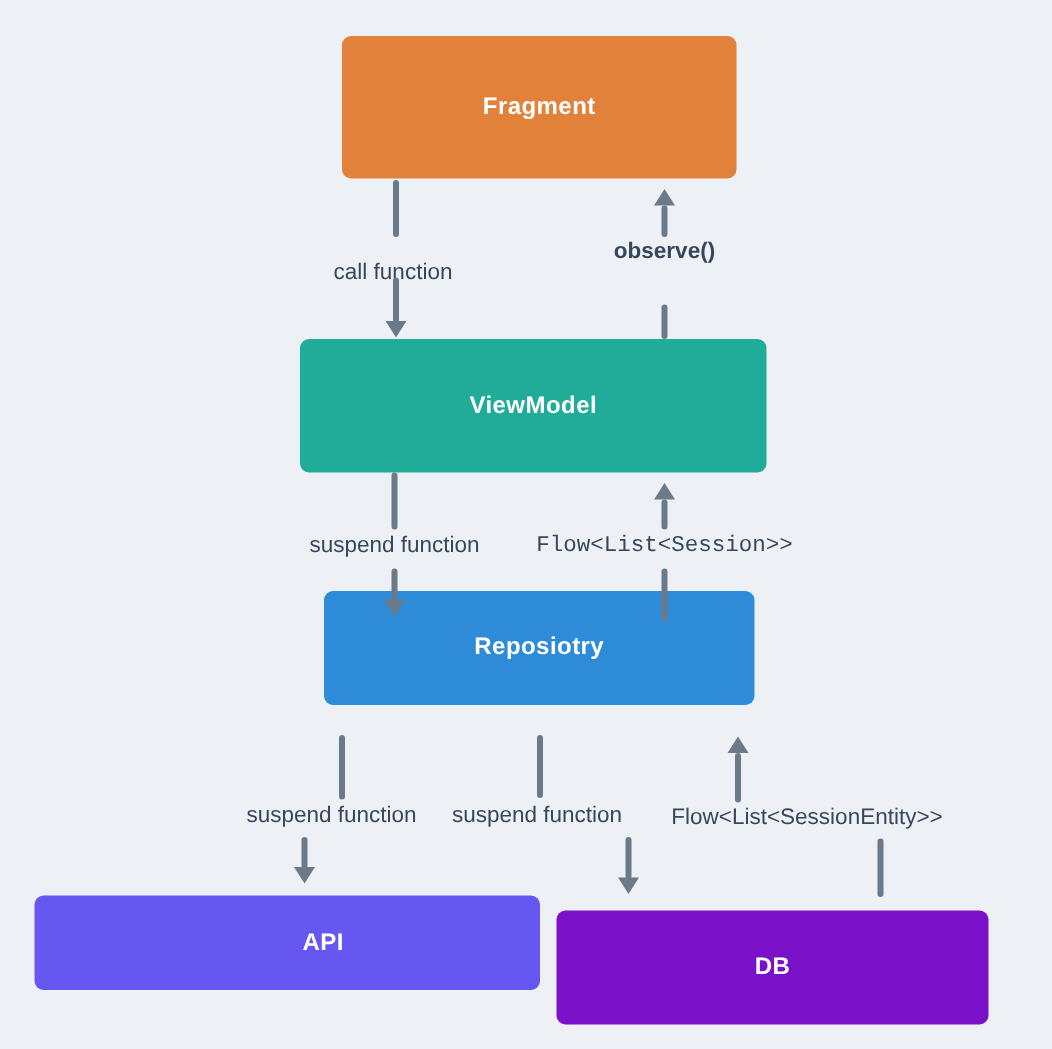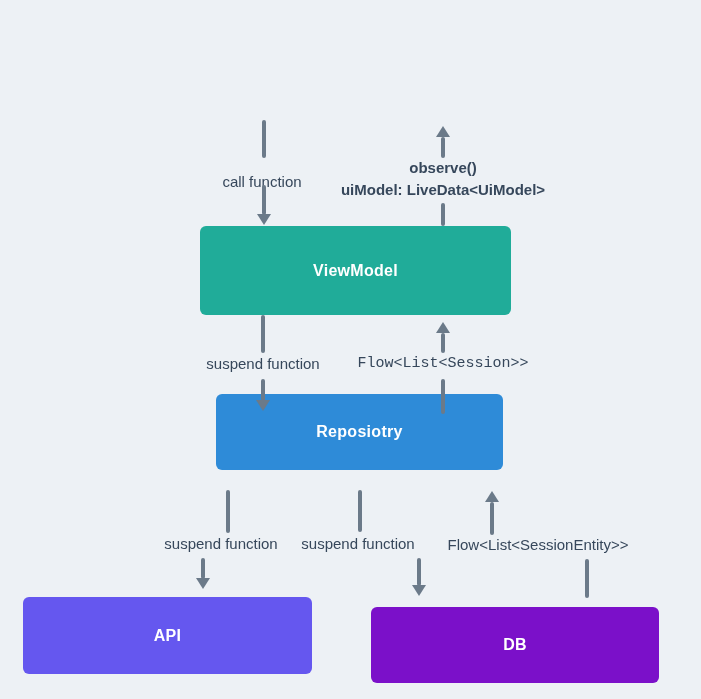--- a/index.html
+++ b/index.html
@@ -23,21 +23,21 @@
   }
   .node .node-label {
     color: #ffffff;
     font-size: 16px;
     font-weight: 700;
     letter-spacing: 0.3px;
   }
   .node-fragment   { left: 228px; top: 24px;  width: 263px; height: 95px; }
   .node-viewmodel  { left: 200px; top: 226px; width: 311px; height: 89px; }
   .node-repository { left: 216px; top: 394px; width: 287px; height: 76px; }
-  .node-api        { left: 23px;  top: 597px; width: 289px; height: 77px; }
+  .node-api        { left: 23px;  top: 597px; width: 289px; height: 63px; padding-left: 48px; }
   .node-db         { left: 371px; top: 607px; width: 288px; height: 76px; }
 
   .vline {
     position: absolute;
     width: 4px;
     background: var(--line, #6b7a89);
     border-radius: 2px;
   }
   .head {
     position: absolute;
@@ -99,20 +99,23 @@
   .g-head { left: 485px; top: 491px; }
   .g-seg1 { left: 490px; top: 502px; height: 33px; }
   .g-lbl  { left: 538px; top: 534px; }
   .g-seg2 { left: 585px; top: 559px; height: 39px; }
 </style>
 </head>
 <body>
 
 <div class="canvas">
 
+  <div class="node node-fragment" style="background: rgb(226, 129, 57);">
+    <span class="node-label">Fragment</span>
+  </div>
   <div class="node node-viewmodel" style="background: rgb(32, 172, 153);">
     <span class="node-label">ViewModel</span>
   </div>
   <div class="node node-repository" style="background: rgb(46, 139, 216);">
     <span class="node-label">Reposiotry</span>
   </div>
   <div class="node node-api" style="background: rgb(101, 87, 239);">
     <span class="node-label">API</span>
   </div>
   <div class="node node-db" style="background: rgb(123, 16, 201);">
@@ -121,21 +124,20 @@
 
   <div class="vline a-seg1"></div>
   <div class="edge-label a-lbl">call function</div>
   <div class="vline a-seg2"></div>
   <div class="head head-down a-head"></div>
 
   <div class="head head-up b-head"></div>
   <div class="vline b-seg1"></div>
   <div class="edge-label bold b-lbl">
     <div>observe()</div>
-    <div>uiModel: LiveData&lt;UiModel&gt;</div>
   </div>
   <div class="vline b-seg2"></div>
 
   <div class="vline c-seg1"></div>
   <div class="edge-label c-lbl">suspend function</div>
   <div class="vline c-seg2"></div>
   <div class="head head-down c-head"></div>
 
   <div class="head head-up d-head"></div>
   <div class="vline d-seg1"></div>

